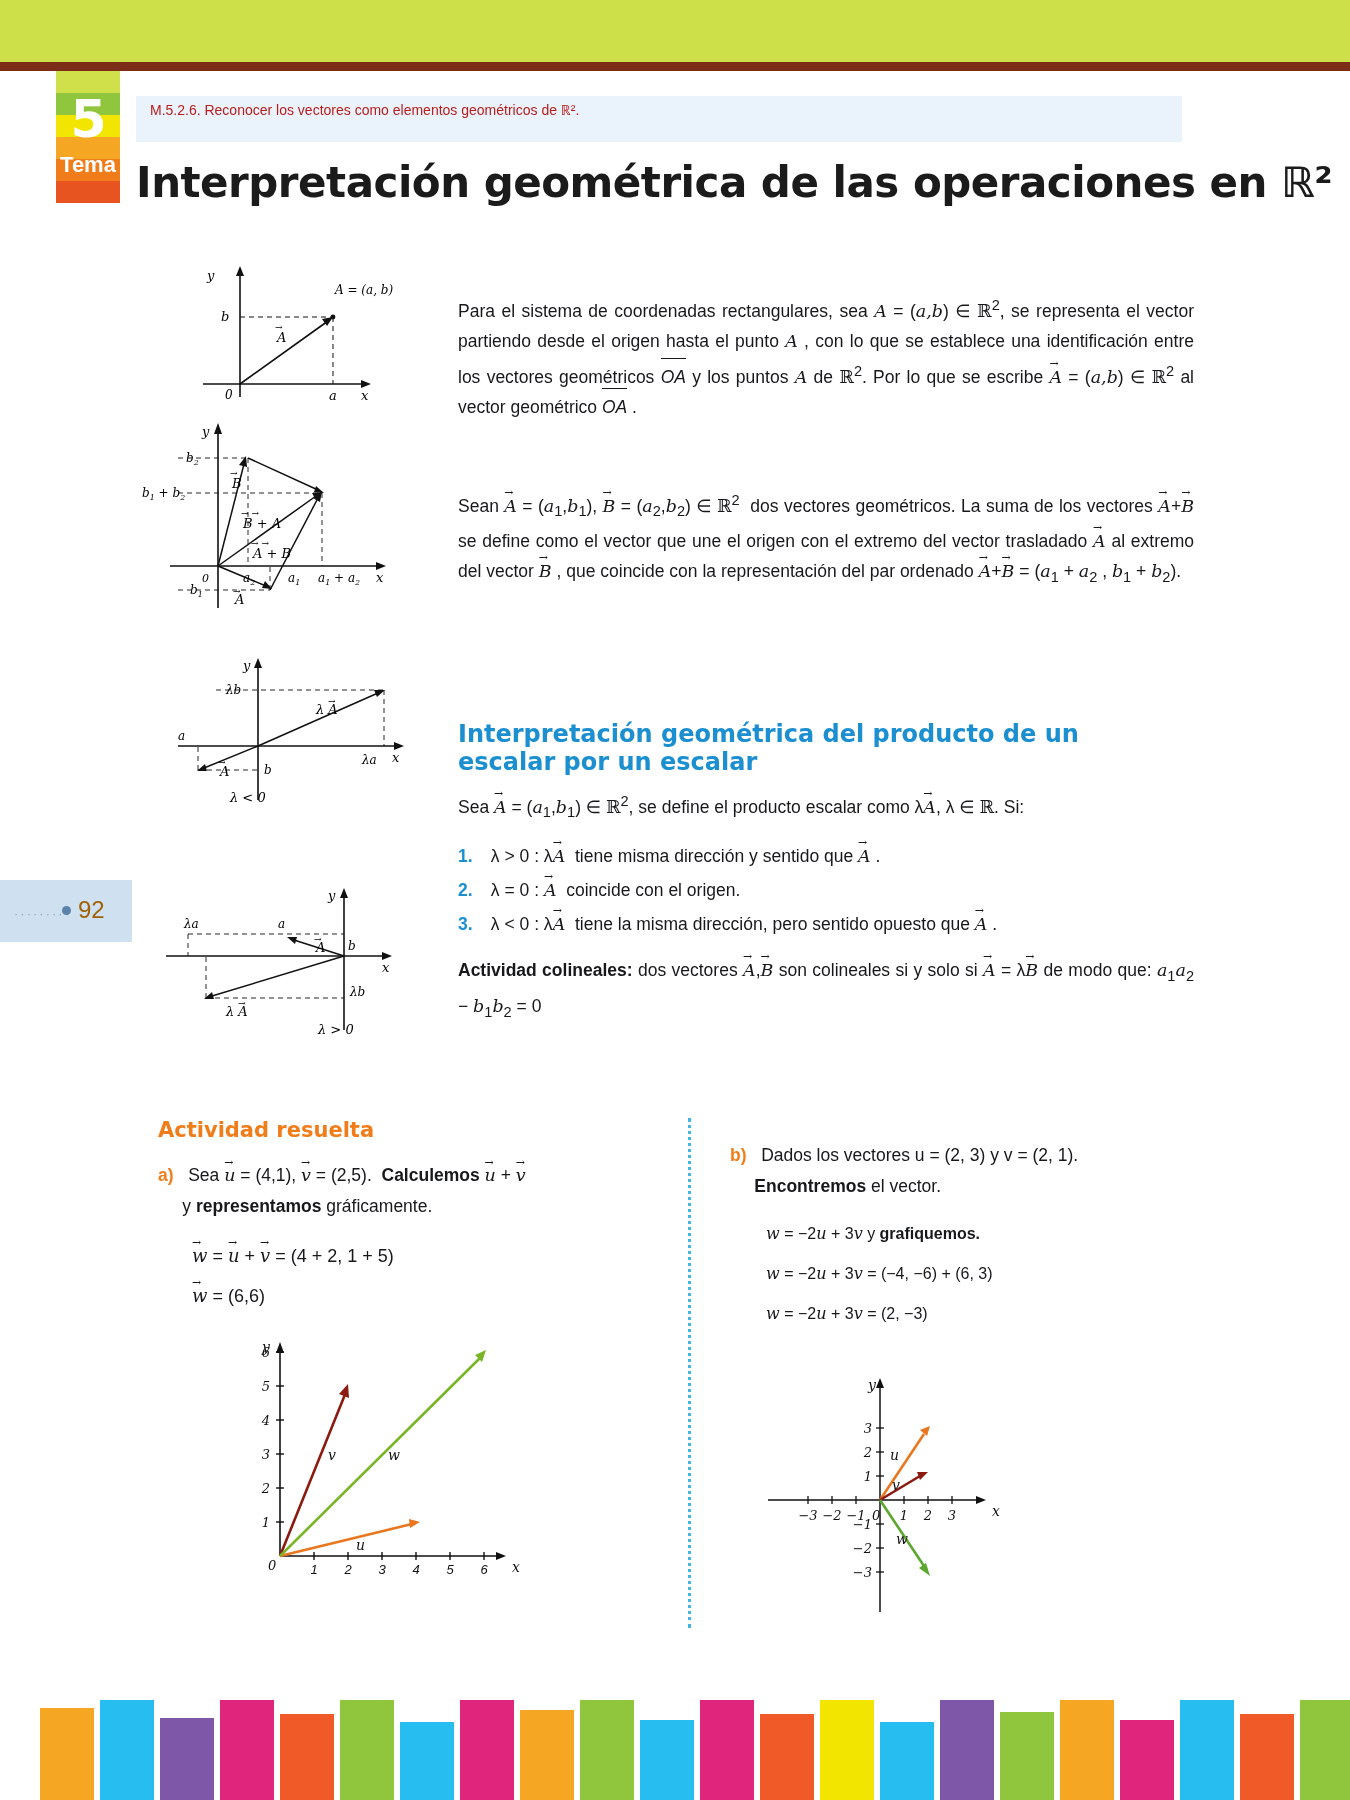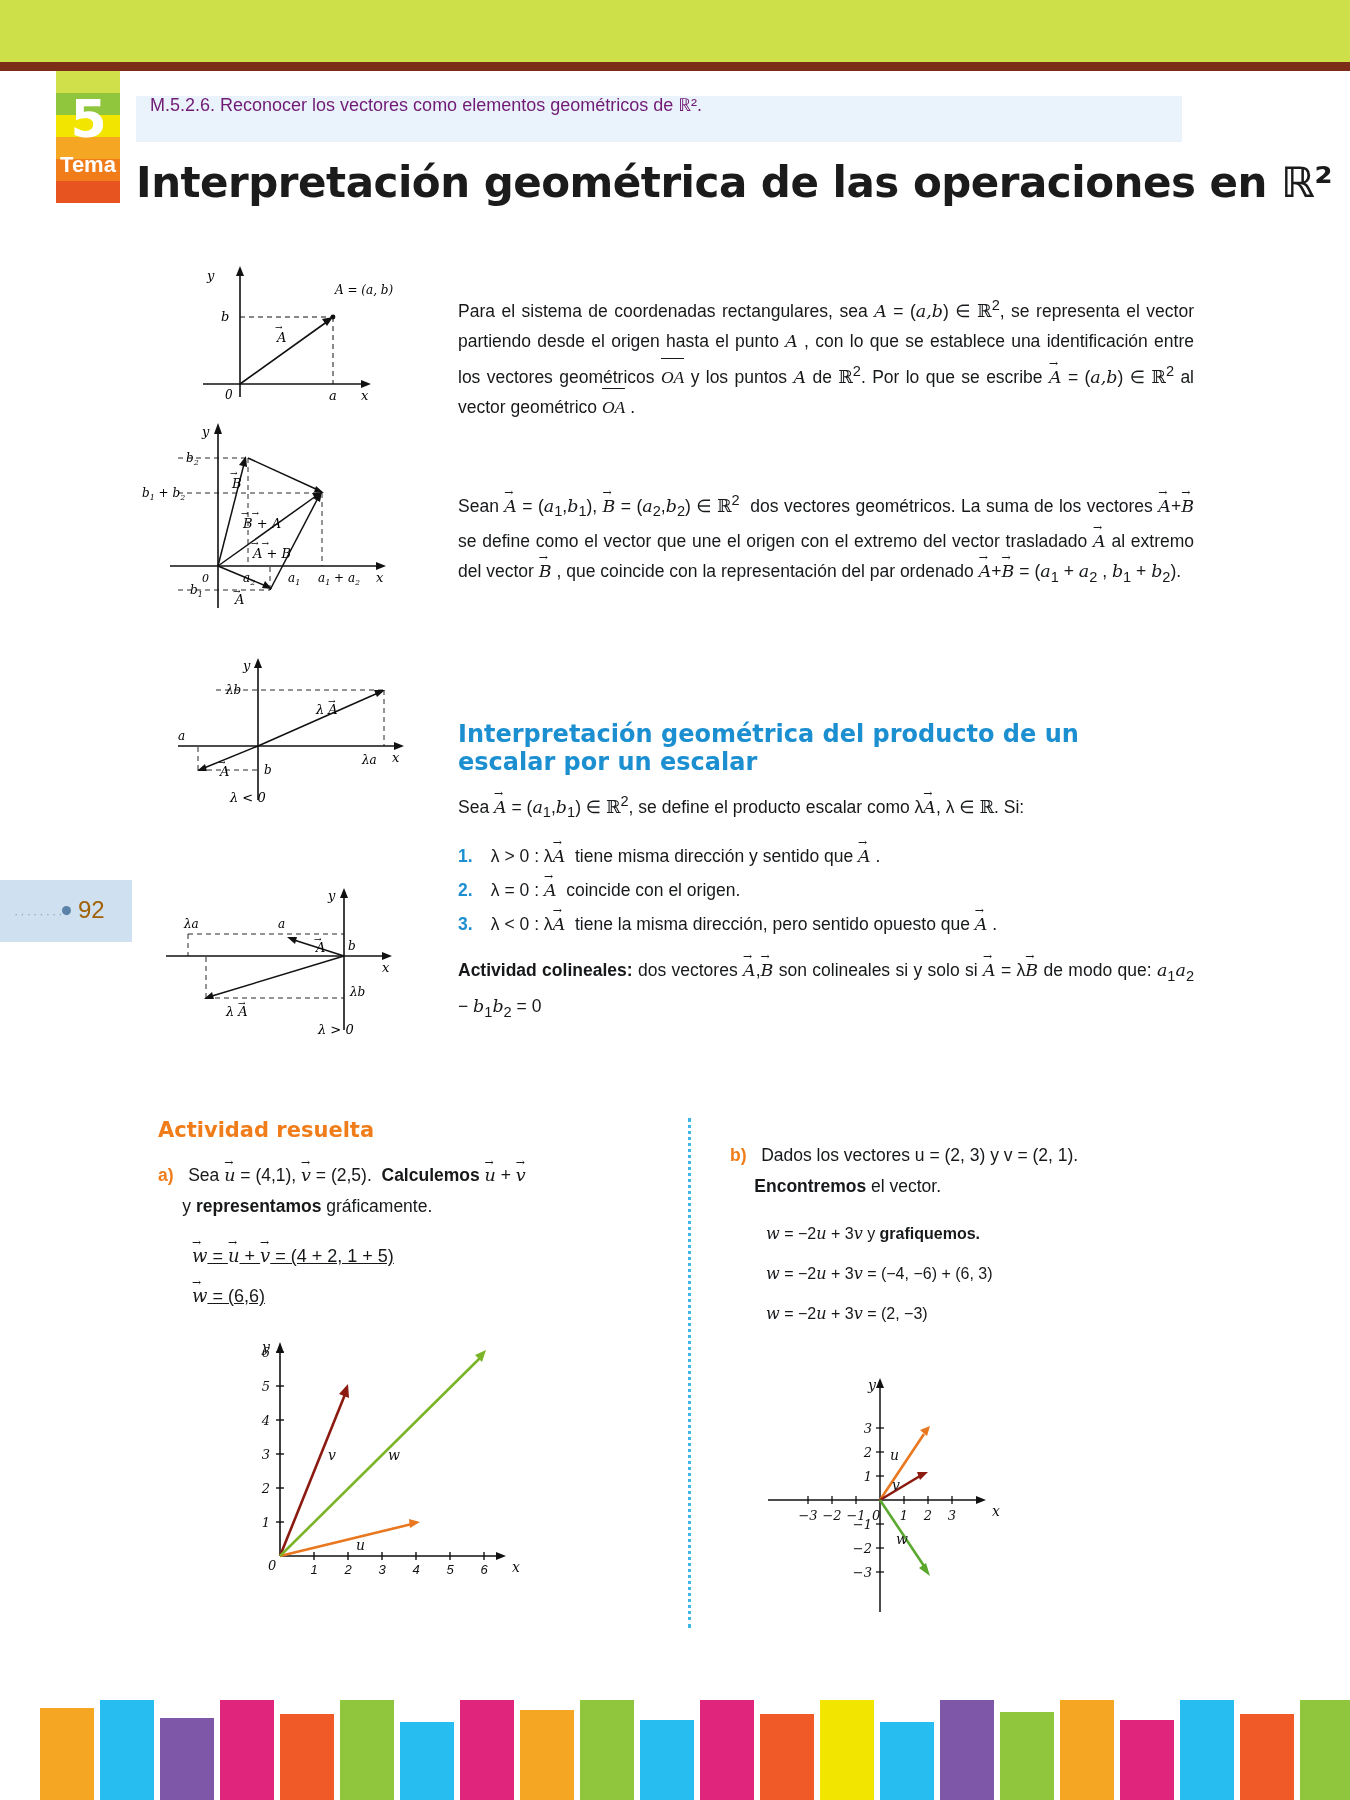--- a/index.html
+++ b/index.html
@@ -36,22 +36,22 @@
   }
   .tema-num .t {
     font-size:22px; font-weight:bold; line-height:24px; margin-top:4px;
   }
   
   .code-strip {
     position:absolute; left:136px; top:96px; width:1046px; height:46px;
     background:#eaf3fb;
   }
   .code-text {
-    position:absolute; left:150px; top:92px;
-    font-size:18px; color:#701a75;
+    position:absolute; left:150px; top:100px;
+    font-size:14px; color:#b91c1c;
   }
   
   .main-title {
     position:absolute; left:136px; top:158px; width:1100px;
     font-family:"DejaVu Sans", sans-serif;
     font-size:42px; font-weight:bold; color:#1b1b1b;
     letter-spacing:-0.5px;
     white-space:nowrap;
   }
   
@@ -80,21 +80,21 @@
     font-size:17.5px; color:#16181a; line-height:30px;
     text-align:justify;
   }
   .para i, .mi { font-family:"DejaVu Serif", serif; font-style:italic; }
   .bb { font-family:"DejaVu Serif", serif; font-style:normal; }
   .vec { position:relative; display:inline-block; font-family:"DejaVu Serif", serif; font-style:italic;}
   .vec::after {
     content:"→"; position:absolute; left:0; top:-13px; font-size:11px;
     font-style:normal; letter-spacing:-1px;
   }
-  .ovl { position:relative; display:inline-block; font-family:Liberation Serif, serif; font-style:italic;}
+  .ovl { position:relative; display:inline-block; font-family:Liberation Sans, sans-serif; font-style:italic;}
   .ovl::after {
     content:""; position:absolute; left:0; right:0; top:-4px; height:1px; background:#16181a;
   }
   .num-item {
     font-size:17.5px; color:#16181a; line-height:34px;
   }
   .num-item .nb { color:#1c8fd1; font-weight:bold; display:inline-block; width:28px; }
   
   .act-title {
     position:absolute; left:158px; top:1118px;
@@ -321,21 +321,21 @@
 </div>
 
 <div class="act-title">Actividad resuelta</div>
 <div class="divider"></div>
 
 <div class="act-a">
   <span class="ab">a)</span>
   &nbsp;&nbsp;Sea <span class="vec">u</span> = (4,1), <span class="vec">v</span> = (2,5). &nbsp;<b>Calculemos</b> <span class="vec">u</span> + <span class="vec">v</span><br>
   &nbsp;&nbsp;&nbsp;&nbsp;&nbsp;y <b>representamos</b> gráficamente.
   <div style="height:14px"></div>
-  <div style="padding-left:34px; font-size:18px; line-height:40px;text-decoration:underline;">
+  <div style="padding-left:34px; font-size:18px; line-height:40px;">
     <div>
       <span class="vec">w</span> = <span class="vec">u</span> + <span class="vec">v</span> = (4 + 2, 1 + 5)
     </div>
     <div>
       <span class="vec">w</span> = (6,6)
     </div>
   </div>
 </div>
 
 <div class="act-b">

